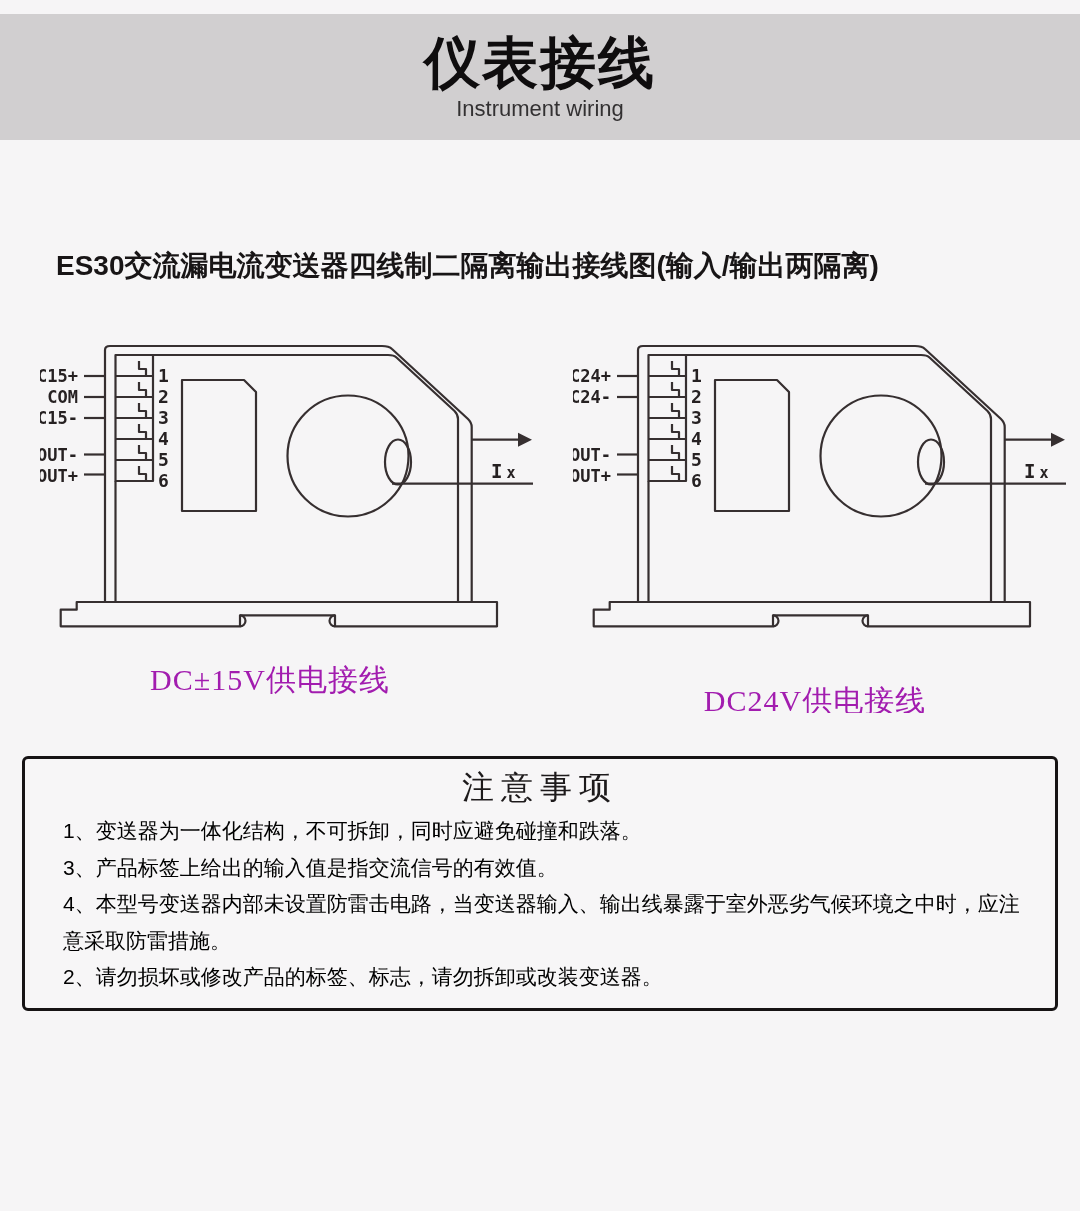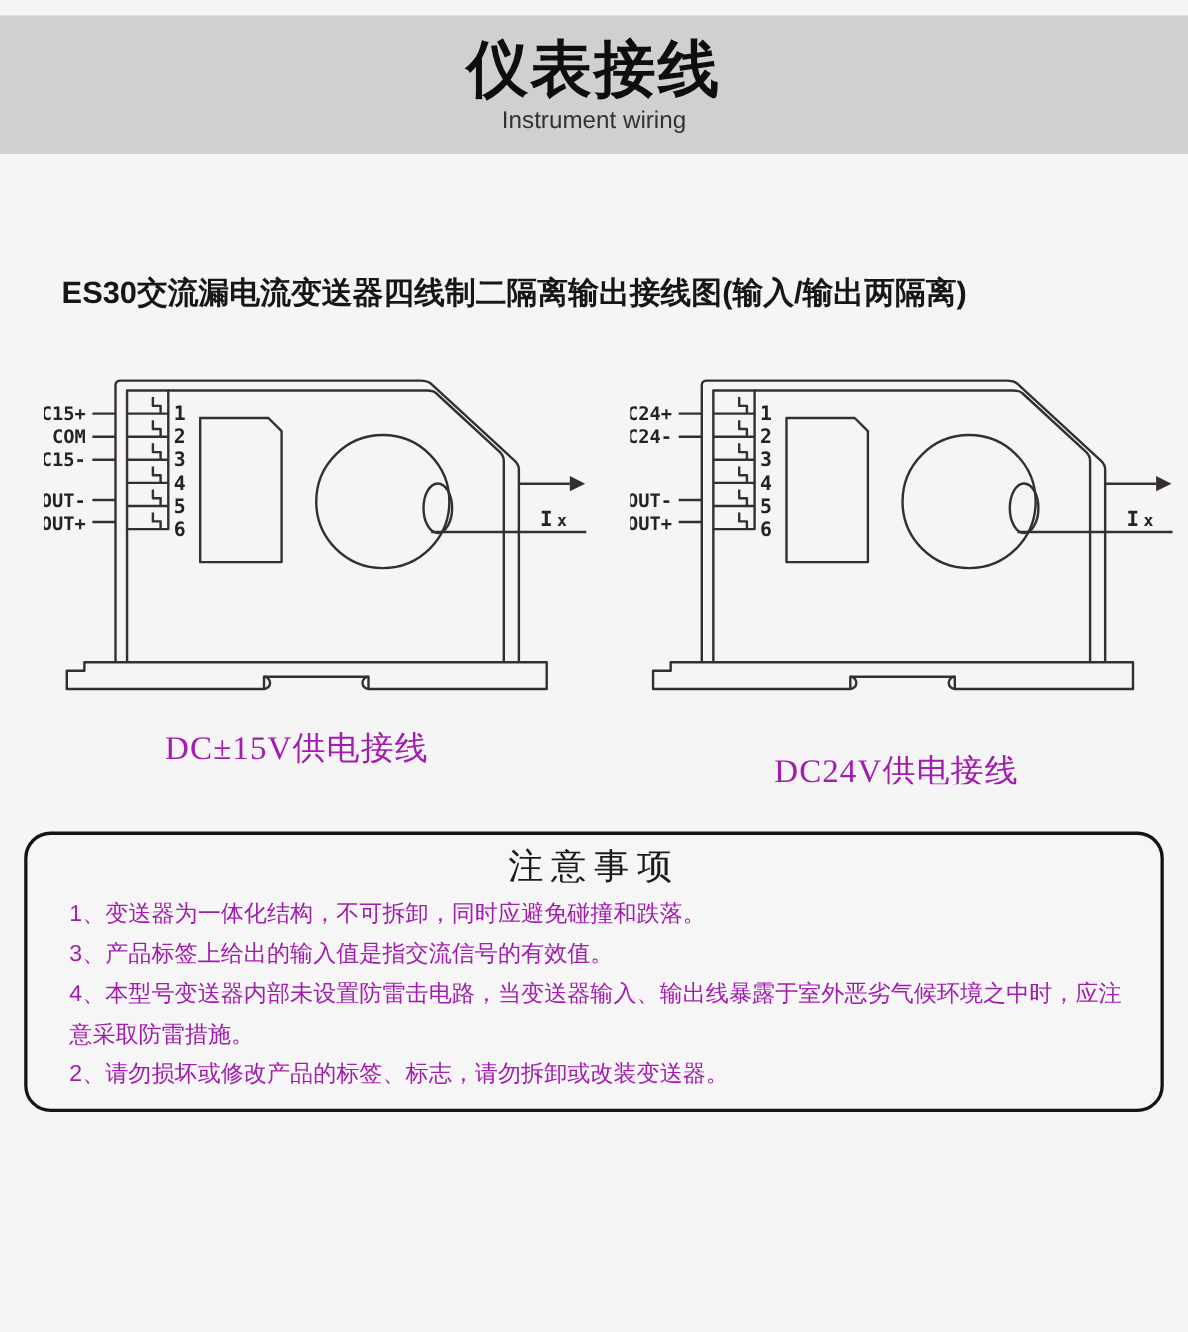--- a/index.html
+++ b/index.html
@@ -55,36 +55,36 @@
   }
   .cap-0{left:100px;top:322px;}
   .cap-1{left:645px;top:343px;}
 
   
   .notes{
     margin:43px 22px 0 22px;
     width:1036px;
     box-sizing:border-box;
     border:3px solid #161314;
-    border-radius:24px;
+    border-radius:6px;
     background:#f7f6f7;
     padding:8px 0 12px 0;
   }
   .notes-title{
     text-align:center;
     font-size:32px;color:#1d1a1b;
     letter-spacing:7px;
     line-height:40px;
   }
   .notes-list{
     margin-top:6px;
     padding:0 22px 0 38px;
     font-size:21px;
     line-height:36.5px;
-    color:#a21caf;
+    color:#000000;
   }
   .notes-list p{margin:0;padding:0;}
 </style>
 </head>
 <body>
 
 <div class="page">
 
   <div class="header-band">
     <div class="header-title">仪表接线</div>

